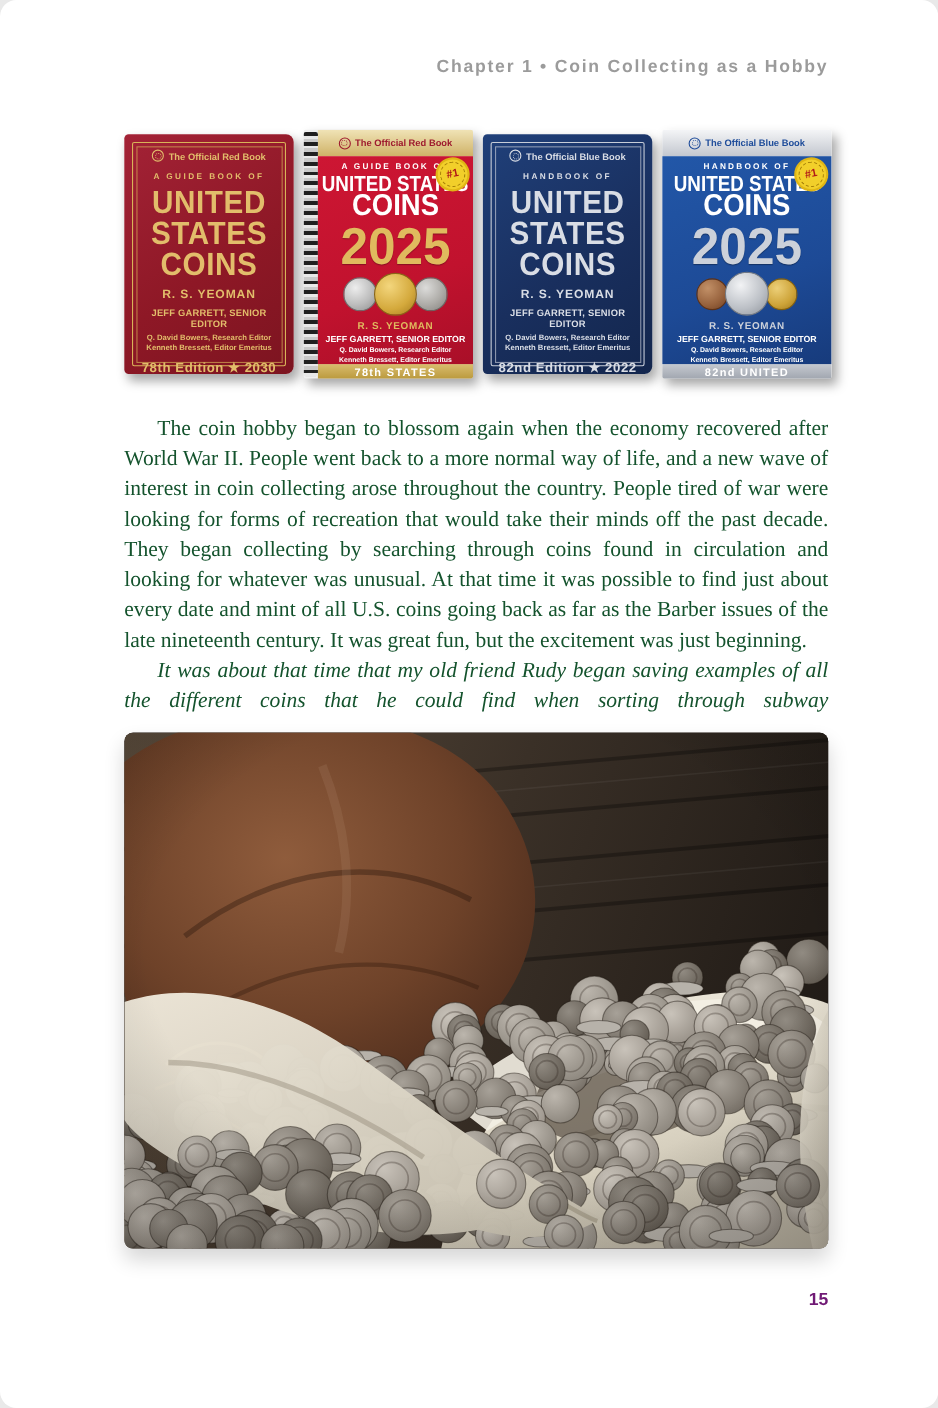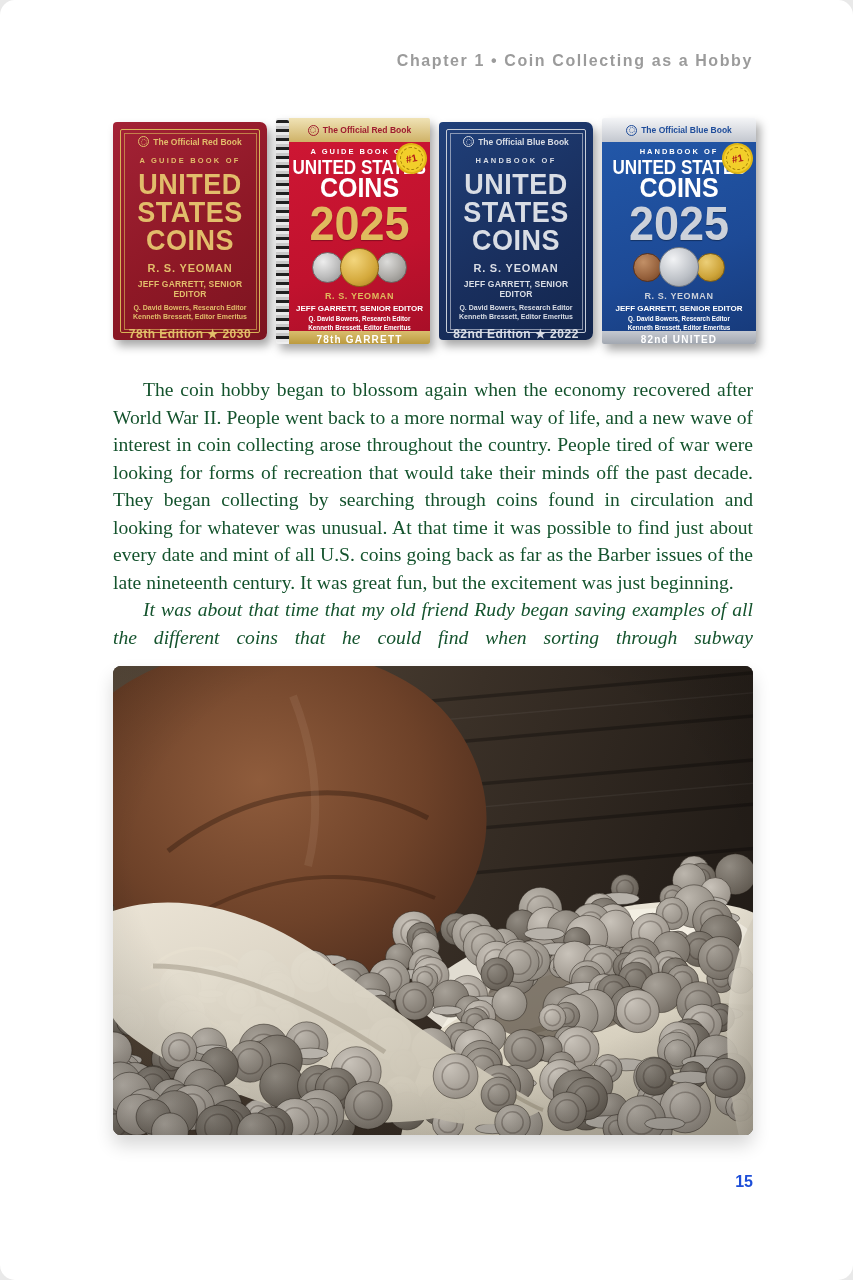--- a/index.html
+++ b/index.html
@@ -88,21 +88,21 @@
     line-height:27.5px; color:#14532d; text-align:justify; }
   .body-text p { text-indent:30px; }
   .body-text p.continued { text-align-last:justify;font-style:italic; }
 
   
   .photo { margin-top:15px; width:640px; height:469px; border-radius:8px; overflow:hidden;
     box-shadow:0 10px 18px rgba(0,0,0,0.16); position:relative; background:#2a231d; }
   .photo svg { display:block; }
 
   
-  .page-number { margin-top:38px; text-align:right; font-size:16px; font-weight:bold; color:#1d4ed8; }
+  .page-number { margin-top:38px; text-align:right; font-size:16px; font-weight:bold; color:#701a75; }
 </style>
 </head>
 <body>
 
 <div class="page">
   <div class="content">
 
     <div class="running-header">Chapter 1 • Coin Collecting as a Hobby</div>
 
     <div class="books-row">
@@ -143,21 +143,21 @@
           <div class="coins-row">
             <span class="coin coin-silver"></span>
             <span class="coin coin-gold-big"></span>
             <span class="coin coin-gray"></span>
           </div>
           <div class="sc-author">R. S. YEOMAN</div>
           <div class="sc-editor">JEFF GARRETT, SENIOR EDITOR</div>
           <div class="sc-credit">Q. David Bowers, Research Editor</div>
           <div class="sc-credit">Kenneth Bressett, Editor Emeritus</div>
         </div>
-        <div class="sc-botband">78th GARRETT</div>
+        <div class="sc-botband">78th STATES</div>
       </div>
 
       <div class="book hardcover book3 book-shadow">
         <div class="hc-frame"></div>
         <div class="hc-inner silver-text">
           <div class="brand-row">
             <span class="logo-ring"></span>
             <span>The Official Blue Book</span>
           </div>
           <div class="hc-series">HANDBOOK OF</div>

